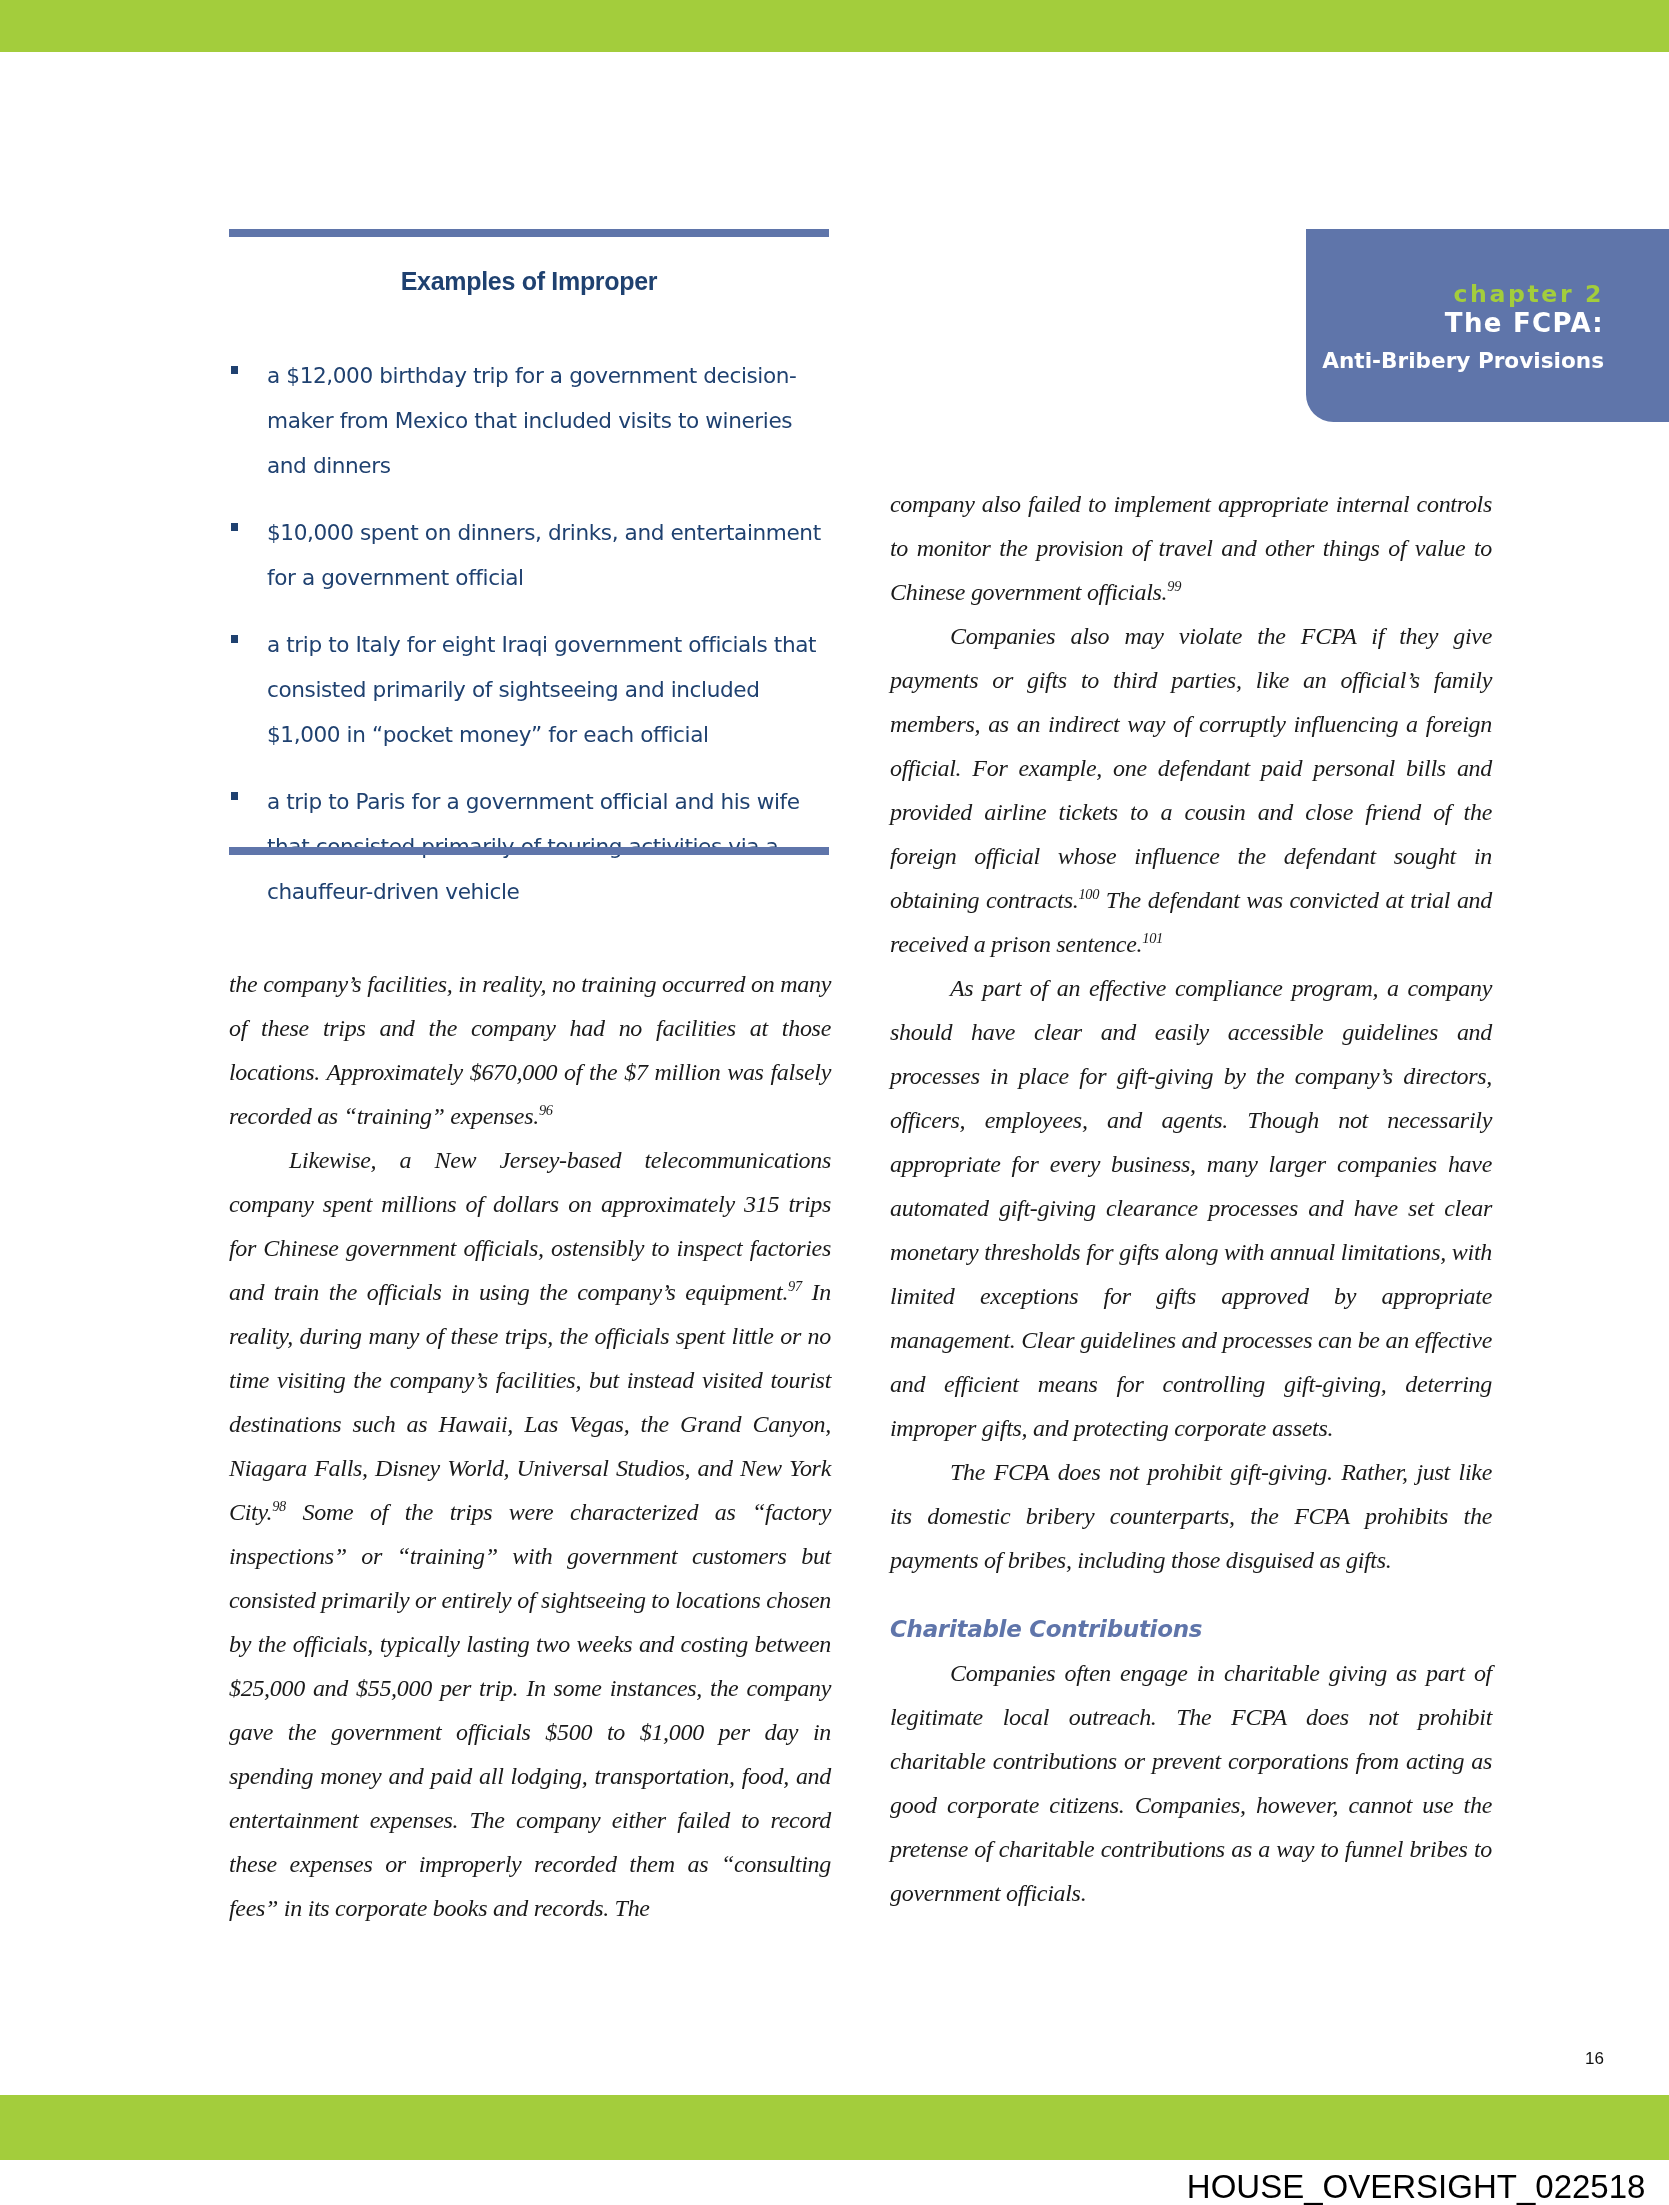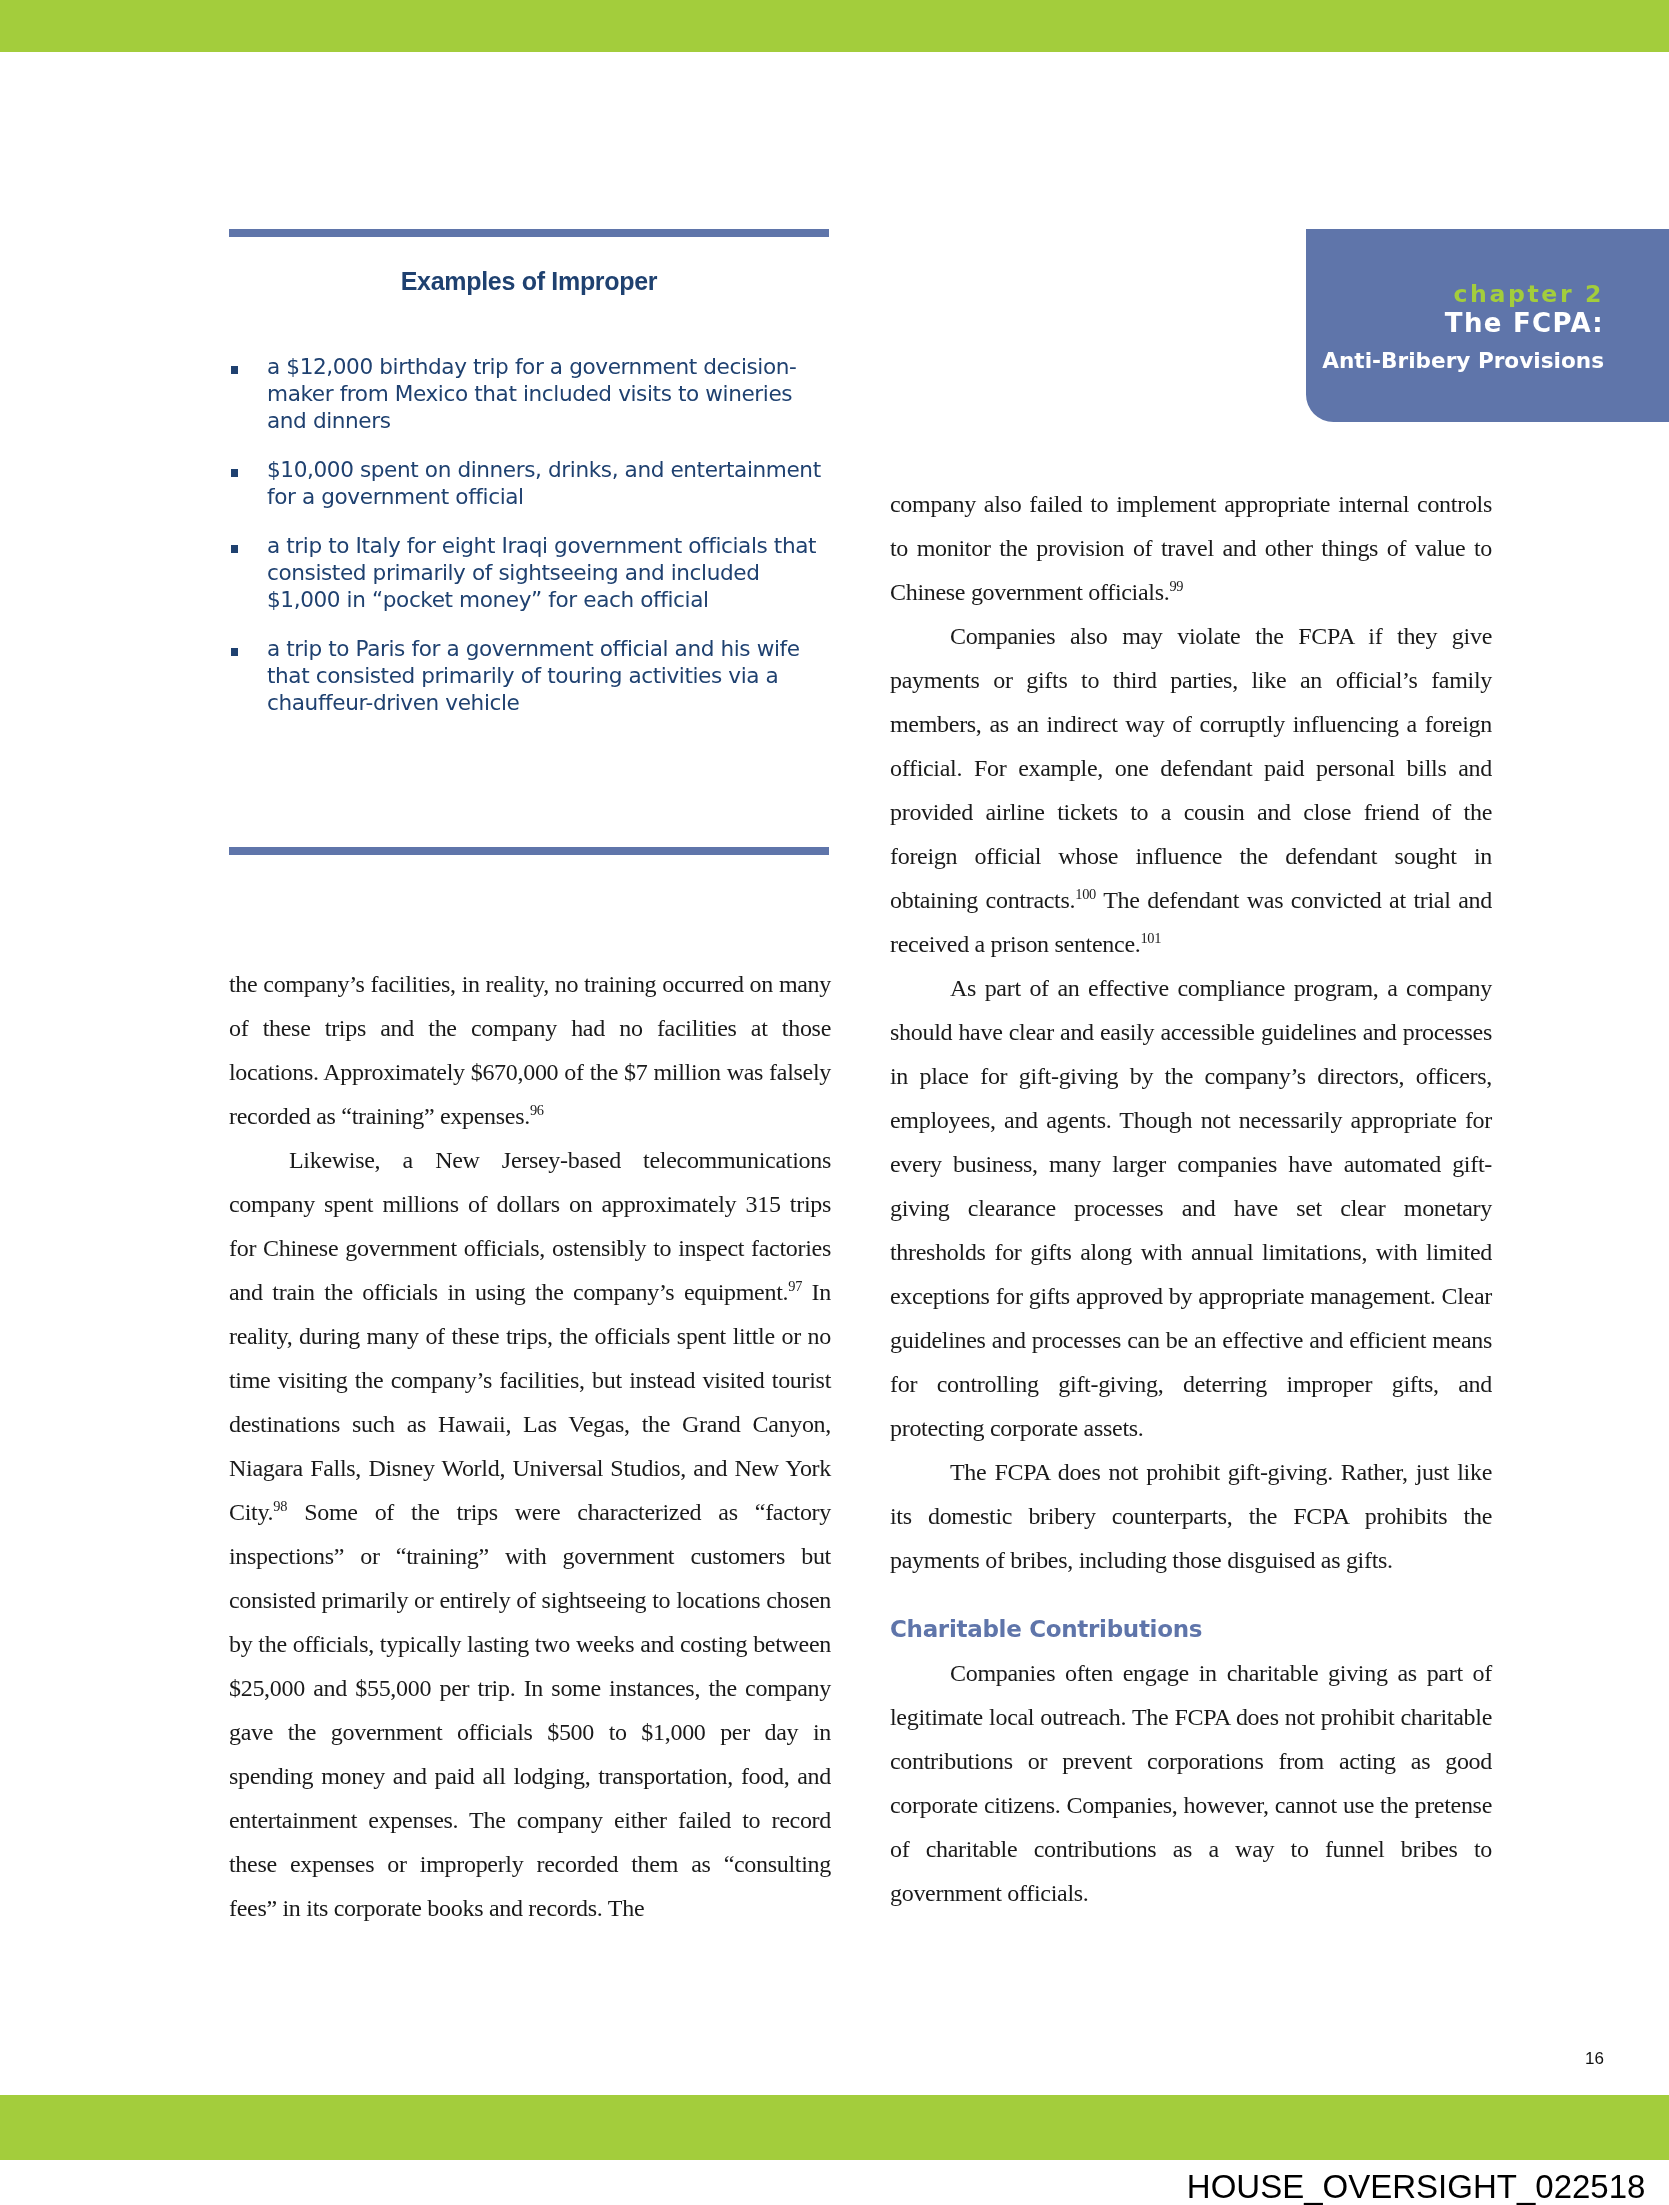--- a/index.html
+++ b/index.html
@@ -22,21 +22,21 @@
       text-align: center; color: #1F4170;
       font-family: Liberation Sans, sans-serif;
       font-size: 25px; font-weight: bold; line-height: 33px;
       letter-spacing: -0.3px;
     }
     .sidebar-list {
       position: absolute; left: 229px; width: 600px; top: 353px;
       margin: 0; padding: 0; list-style: none;
       color: #1F4170;
       font-family: "DejaVu Sans", "Liberation Sans", sans-serif;
-      font-size: 21.6px; line-height: 27px; letter-spacing: -0.4px;
+      font-size: 21.6px; line-height: 45px; letter-spacing: -0.4px;
     }
     .sidebar-list li { position: relative; padding-left: 38px; margin-bottom: 22px; }
     .sidebar-list .bullet {
       position: absolute; left: 2px; top: 13px; width: 7.2px; height: 7.9px;
       background: #1F4170;
     }
 
     .chapter-tab {
       position: absolute; left: 1306px; top: 229px; width: 363px; height: 193px;
       background: #5F75AA; border-bottom-left-radius: 27.5px;
@@ -54,20 +54,21 @@
     .chapter-tab .chap-sub {
       position: absolute; right: 65px; top: 119px;
       color: #ffffff; font-family: "DejaVu Sans", "Liberation Sans", sans-serif;
       font-size: 21.6px; font-weight: bold; letter-spacing: 0px;
     }
 
     .column {
       position: absolute; width: 602px;
       font-size: 24px; line-height: 44px; text-align: justify;
       letter-spacing: -0.3px;
+      font-style: italic;
     }
     .col-left { left: 229px; top: 962px; }
     .col-right { left: 890px; top: 482px; width: 602px; }
     .column p { margin: 0; }
     .column p.indent { text-indent: 60px; }
     .column sup { font-size: 14.4px; line-height: 0; vertical-align: 9.2px; }
     .section-heading {
       color: #5F75AA; font-family: "DejaVu Sans", "Liberation Sans", sans-serif;
       font-size: 23px; font-weight: bold; margin: 26px 0 0 0; line-height: 43px;
       text-align: left; letter-spacing: -0.3px;

